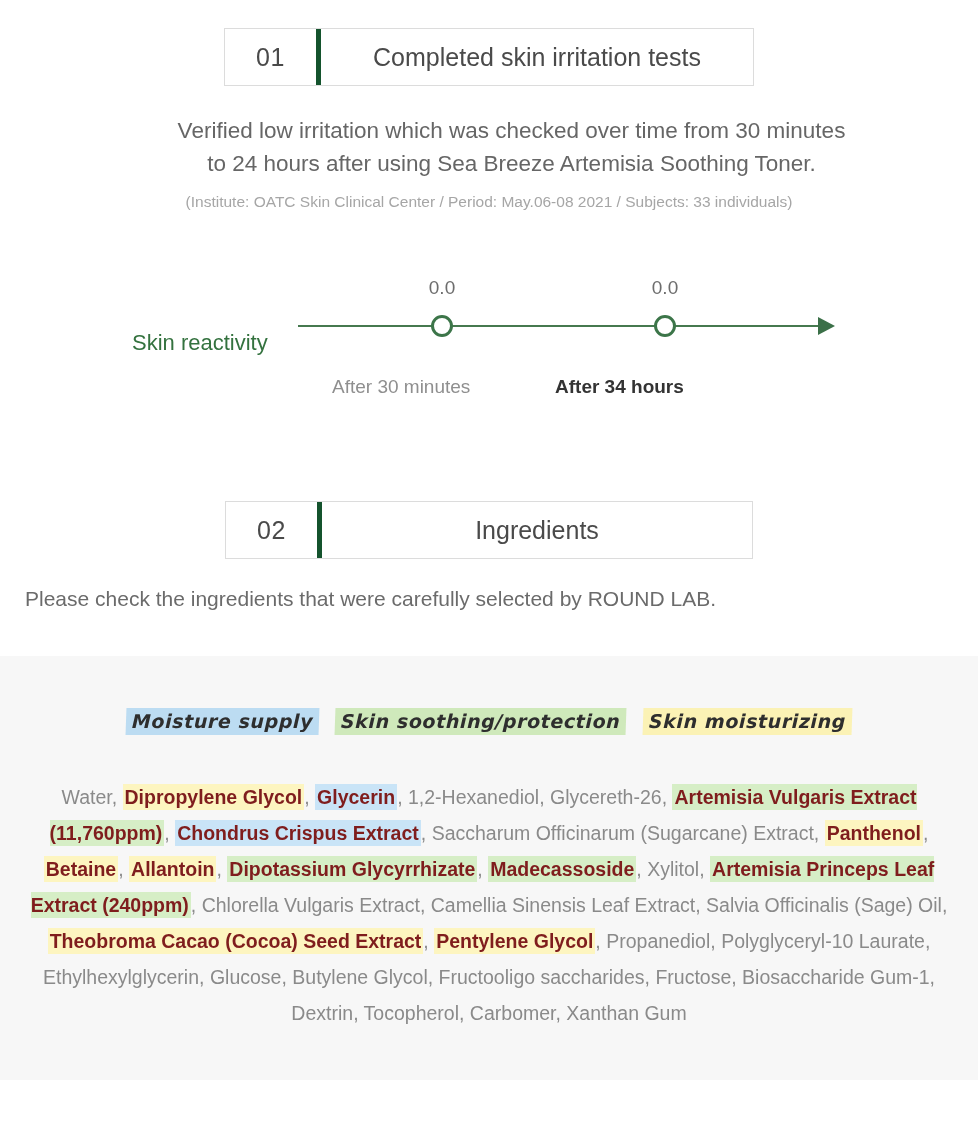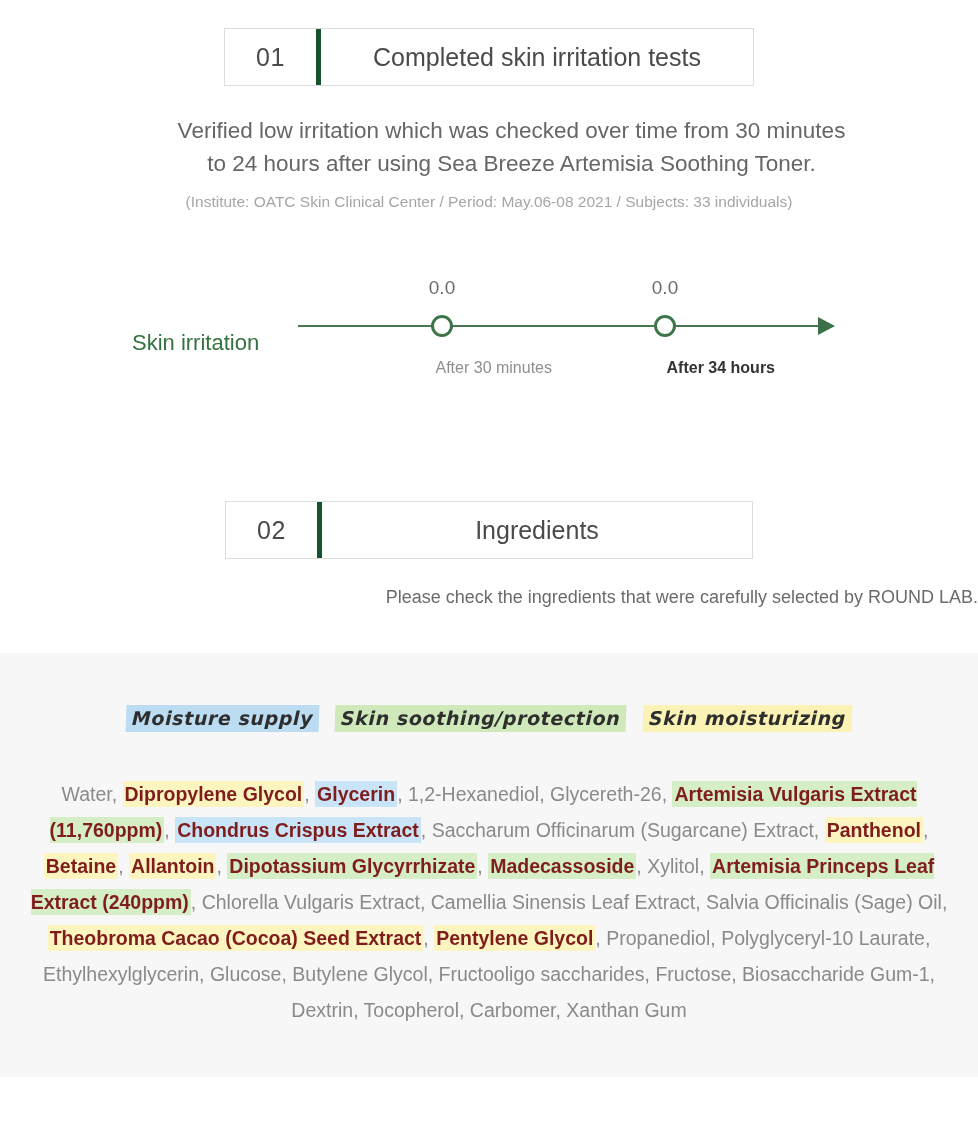--- a/index.html
+++ b/index.html
@@ -136,33 +136,33 @@
     font-size: 19px;
     color: #6d6d6d;
     width: 80px;
     text-align: center;
   }
   .value.v1 { left: 402px; }
   .value.v2 { left: 625px; }
 
   .tick {
     position: absolute;
-    top: 92px;
-    font-size: 16px;
+    top: 109px;
+    font-size: 19px;
     width: 220px;
-    text-align: right;
+    text-align: left;
   }
   .tick.t1 { left: 332px; color: #8f8f8f; font-weight: 400; }
   .tick.t2 { left: 555px; color: #333333; font-weight: bold; }
 
   .second-wrap { margin-top: 84px; }
 
   .lead2 {
-    text-align: right;
-    font-size: 18px;
+    text-align: left;
+    font-size: 21px;
     color: #6b6b6b;
     margin-top: 28px;
     margin-left: 25px;
   }
 
   
   .grey-section {
     background: #f7f7f7;
     margin-top: 45px;
     padding: 52px 0 40px 0;
@@ -236,21 +236,21 @@
         <div class="axis-line"></div>
         <div class="axis-arrow"></div>
         <div class="marker m1"></div>
         <div class="marker m2"></div>
         <div class="value v1">0.0</div>
         <div class="value v2">0.0</div>
         <div class="tick t1">After 30 minutes</div>
         <div class="tick t2">After 34 hours</div>
       </div>
     </div>
-    <div class="chart-label">Skin irritation</div>
+    <div class="chart-label">Skin reactivity</div>
 
     <div class="second-wrap">
       <div class="section-header second">
         <div class="sh-num">02</div>
         <div class="sh-title">Ingredients</div>
       </div>
       <div class="lead2">Please check the ingredients that were carefully selected by ROUND LAB.</div>
     </div>
   </div>
 

